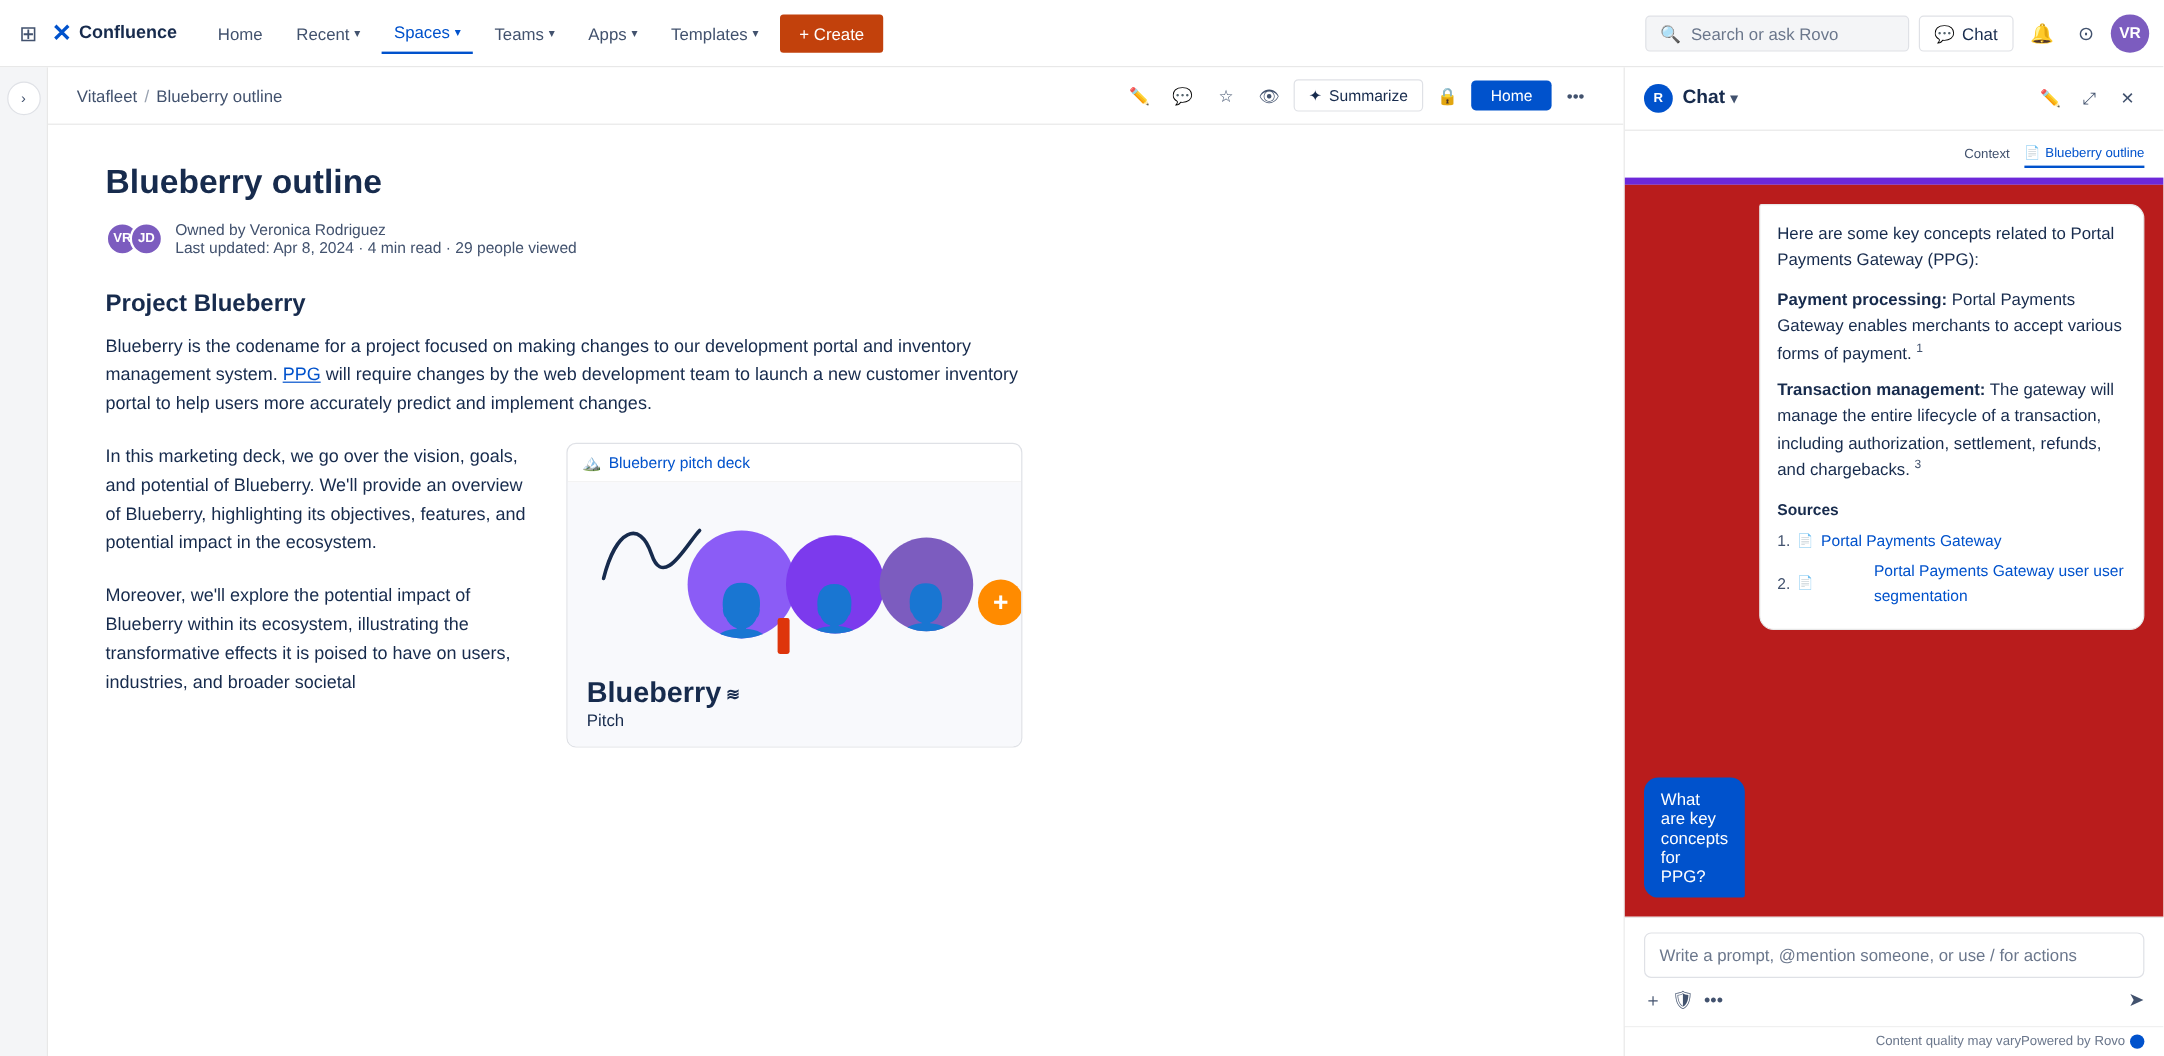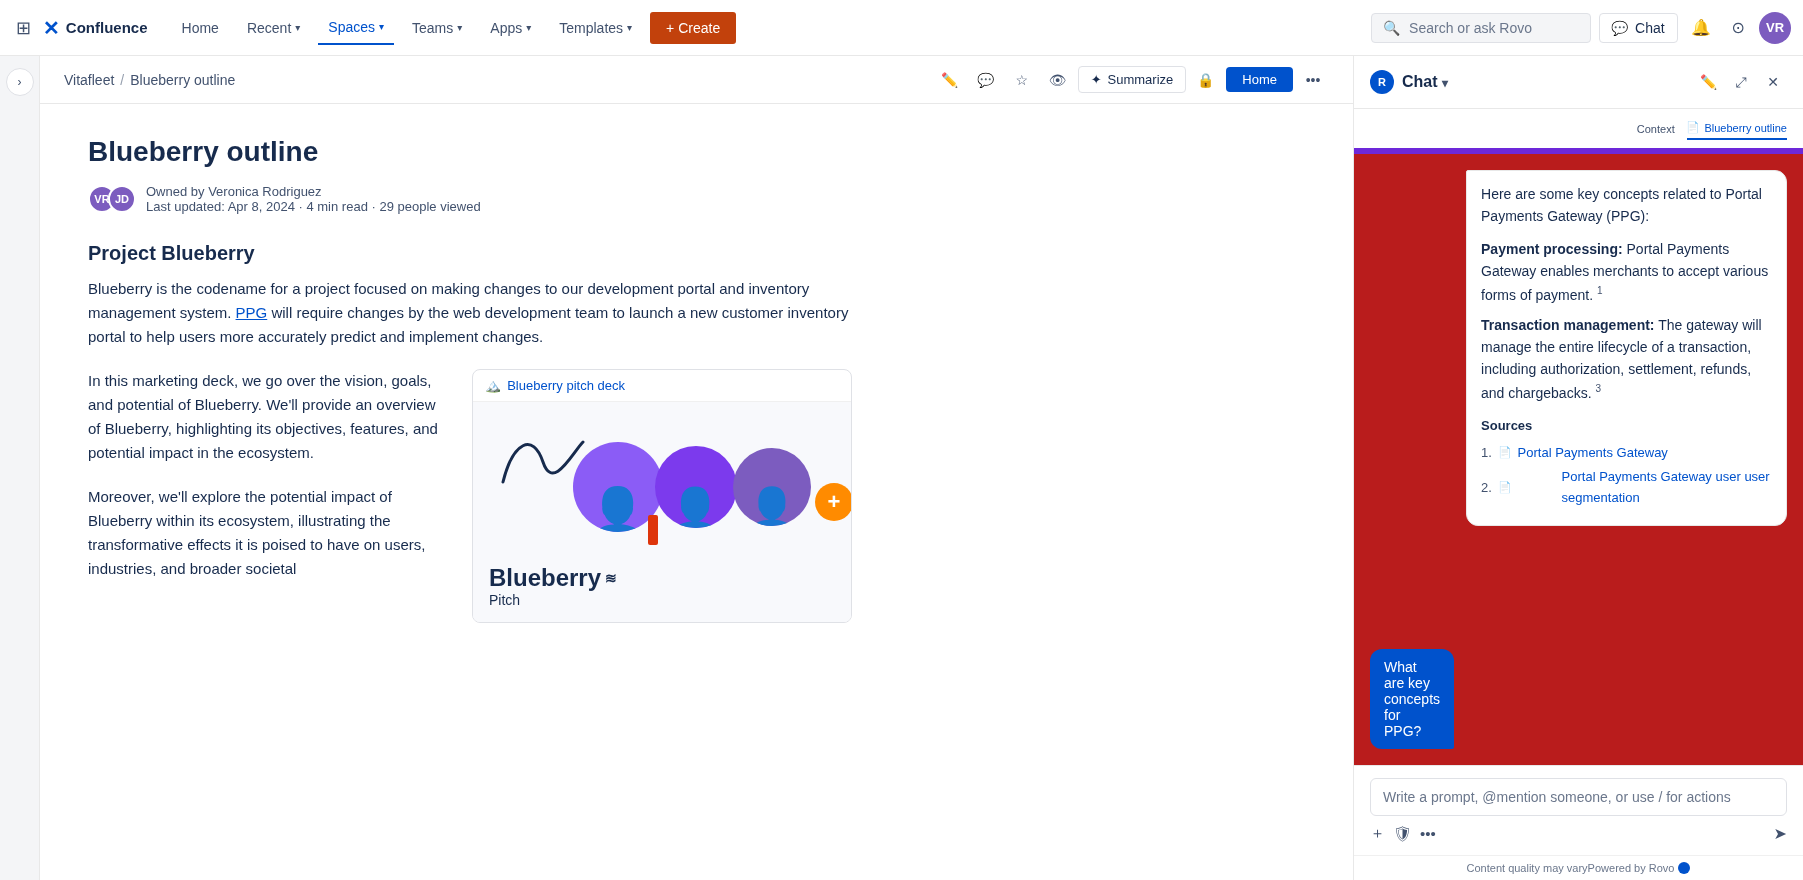--- a/index.html
+++ b/index.html
@@ -196,21 +196,21 @@
     .sources-label { font-weight: 700; font-size: 13px; margin-bottom: 6px; }
     .source-item { display: flex; align-items: center; gap: 6px; font-size: 13px; color: #0052cc; margin-bottom: 4px; }
     .source-num { color: #42526e; }
 
     
     .chat-input-area { padding: 12px 16px; border-top: 1px solid #e8e8e8; background: #fff; }
     .chat-input-box { border: 1px solid #dfe1e6; border-radius: 6px; padding: 10px 12px; color: #6b778c; font-size: 14px; margin-bottom: 8px; }
     .chat-input-row { display: flex; align-items: center; gap: 8px; }
     .chat-input-icon { color: #42526e; font-size: 15px; cursor: pointer; }
     .chat-send { margin-left: auto; color: #42526e; cursor: pointer; font-size: 16px; }
-    .chat-footer { text-align: center; font-size: 11px; color: #6b778c; padding: 6px 16px; border-top: 1px solid #f0f0f0; display: flex; align-items: center; justify-content: center; }
+    .chat-footer { text-align: center; font-size: 11px; color: #6b778c; padding: 6px 16px; border-top: 1px solid #f0f0f0; display: flex; align-items: center; justify-content: flex-end; }
     .rovo-brand { display: flex; align-items: center; gap: 4px; }
     .rovo-dot { width: 12px; height: 12px; background: #0052cc; border-radius: 50%; }
   </style>
 </head>
 <body>
 
 <nav class="topnav">
   <div class="topnav-left">
     <span class="grid-icon">⊞</span>
     <a class="confluence-logo">

